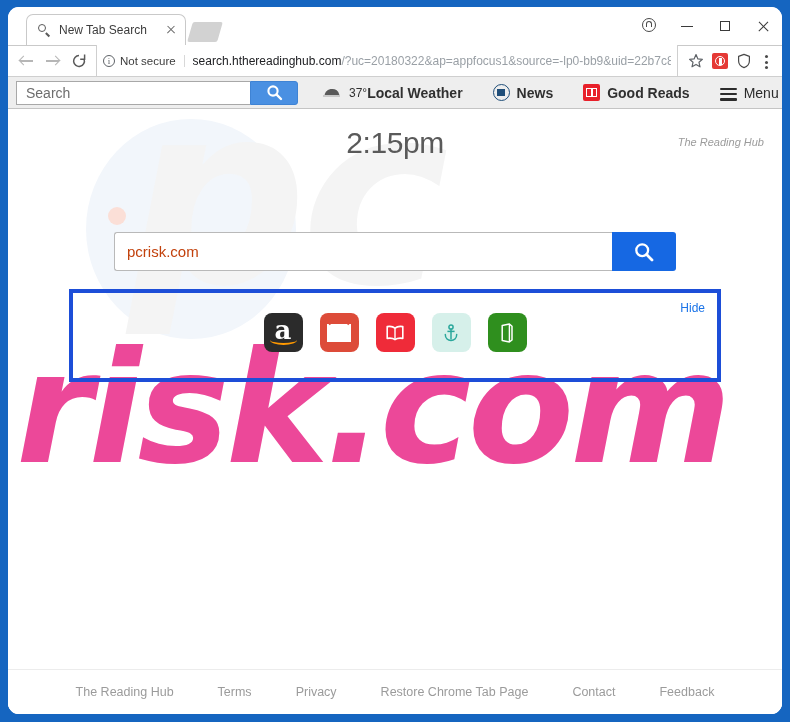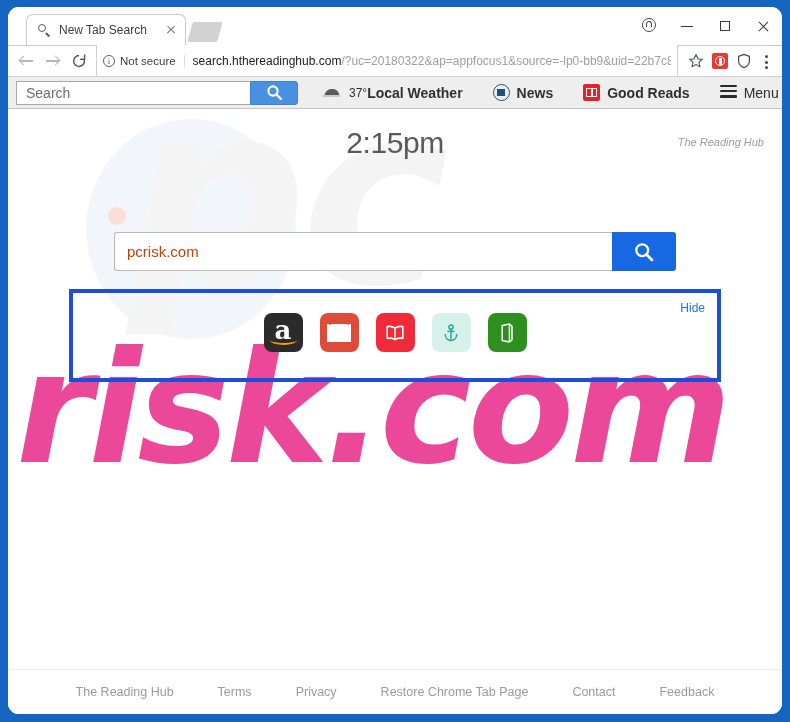--- a/index.html
+++ b/index.html
@@ -444,21 +444,21 @@
   }
   .goodreads-glyph::after {
     content: "";
     position: absolute;
     left: 8.2px; top: 4px;
     width: 1.2px; height: 9px;
     background: #ffffff;
   }
   #menu-item {
     display: flex;
-    align-items: flex-start;
+    align-items: flex-end;
     margin-left: auto;
     cursor: pointer;
   }
   .hamburger {
     width: 17px; height: 13px;
     margin-right: 7px;
     display: flex;
     flex-direction: column;
     justify-content: space-between;
     flex: 0 0 17px;

